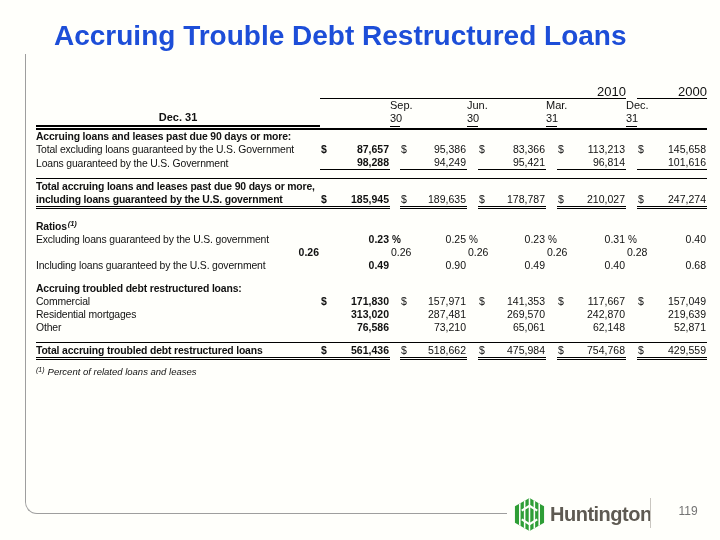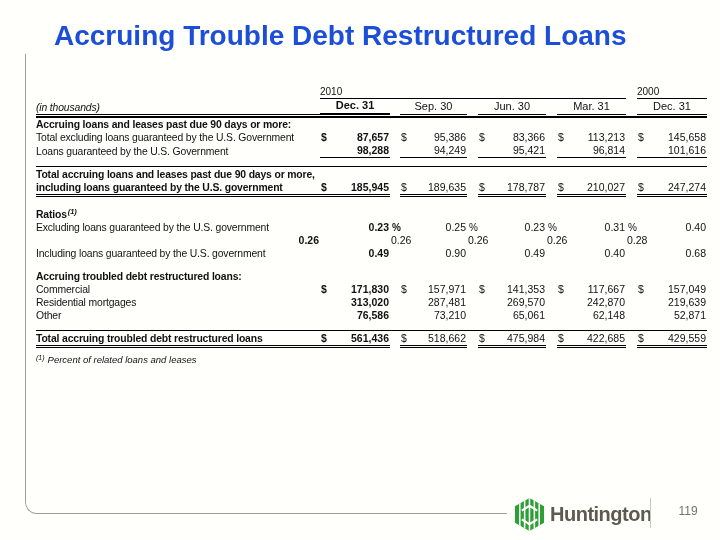--- a/index.html
+++ b/index.html
@@ -7,21 +7,21 @@
          font-family:"Liberation Sans", sans-serif;color:#111;}
   .title{position:absolute;left:54px;top:20px;margin:0;font-size:28px;font-weight:700;
          color:#1d4ed8;letter-spacing:0;}
   .frame-line{position:absolute;left:25px;top:54px;width:481px;height:459px;
               border-left:1.5px solid #9e9e9e;border-bottom:1.5px solid #9e9e9e;
               border-bottom-left-radius:12px;}
   .tablewrap{position:absolute;left:36px;top:86px;width:671px;}
   .trow{display:grid;grid-template-columns:284px 70px 10px 67px 11px 68px 11px 69px 11px 70px;
         align-items:end;line-height:13px;min-height:13px;}
   .yr{grid-template-columns:284px 306px 11px 70px;min-height:12px;line-height:12px;}
-  .yc{text-align:left;font-size:10px;}
+  .yc{text-align:right;font-size:13px;}
   .dr{min-height:16px;}
   .dc{text-align:center;font-size:11px;padding-bottom:1px;}
   .lab{font-size:10.4px;letter-spacing:-0.15px;white-space:nowrap;padding-right:2px;}
   .it{font-style:italic;}
   .b{font-weight:700;}
   .ub{border-bottom:1px solid #000;}
   .ub2{border-bottom:2px solid #000;}
   .dub{border-bottom:3px double #000;}
   .tot{border-top:1px solid #000;margin-top:8px;padding-top:1px;}
   .vc{display:flex;justify-content:space-between;font-size:10.5px;padding:0 1px;}
@@ -46,21 +46,20 @@
 
   <div class="tablewrap">
     <div id="table-root">
         <div class="trow yr">
           <div></div>
           <div class="yc ub">2010</div>
           <div></div>
           <div class="yc ub">2000</div>
         </div>
         <div class="trow dr">
-          <div class="lab it ub">(in thousands)</div>
           <div class="dc b ub2">Dec. 31</div>
           <div></div>
           <div class="dc ub">Sep. 30</div>
           <div></div>
           <div class="dc ub">Jun. 30</div>
           <div></div>
           <div class="dc ub">Mar. 31</div>
           <div></div>
           <div class="dc ub">Dec. 31</div>
         </div>
@@ -360,21 +359,21 @@
             <span class="v">518,662</span>
           </div>
           <div class="g"></div>
           <div class="vc dub">
             <span class="d">$</span>
             <span class="v">475,984</span>
           </div>
           <div class="g"></div>
           <div class="vc dub">
             <span class="d">$</span>
-            <span class="v">422,685</span>
+            <span class="v">754,768</span>
           </div>
           <div class="g"></div>
           <div class="vc dub">
             <span class="d">$</span>
             <span class="v">429,559</span>
           </div>
         </div>
       </div>
     <div class="footnote">
       <span class="fn-marker">(1)</span><span>Percent of related loans and leases</span>

